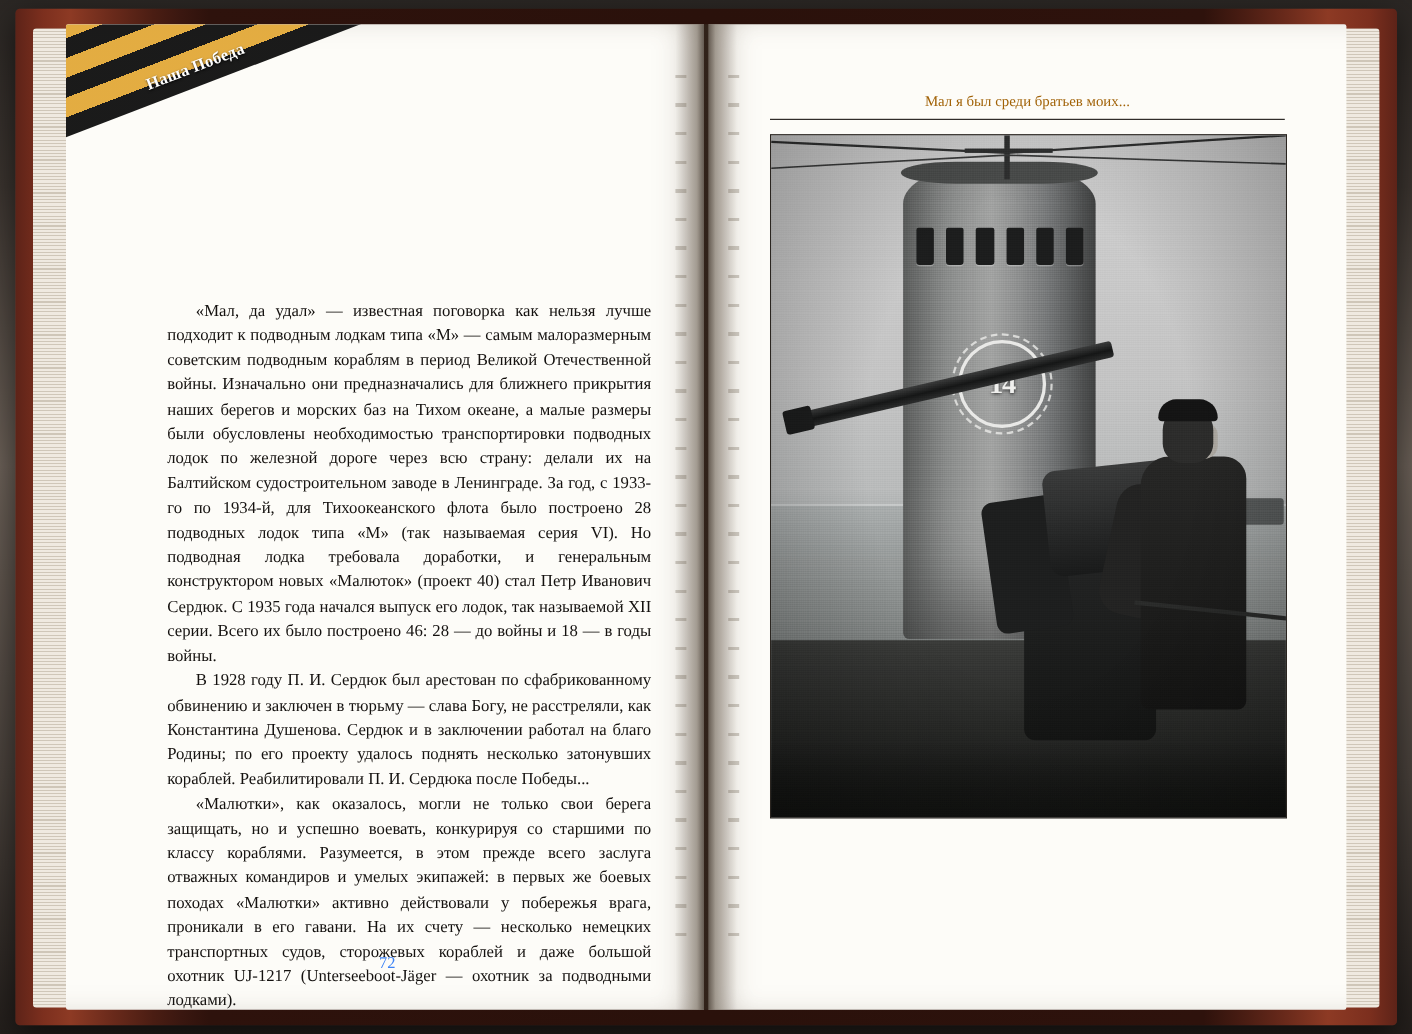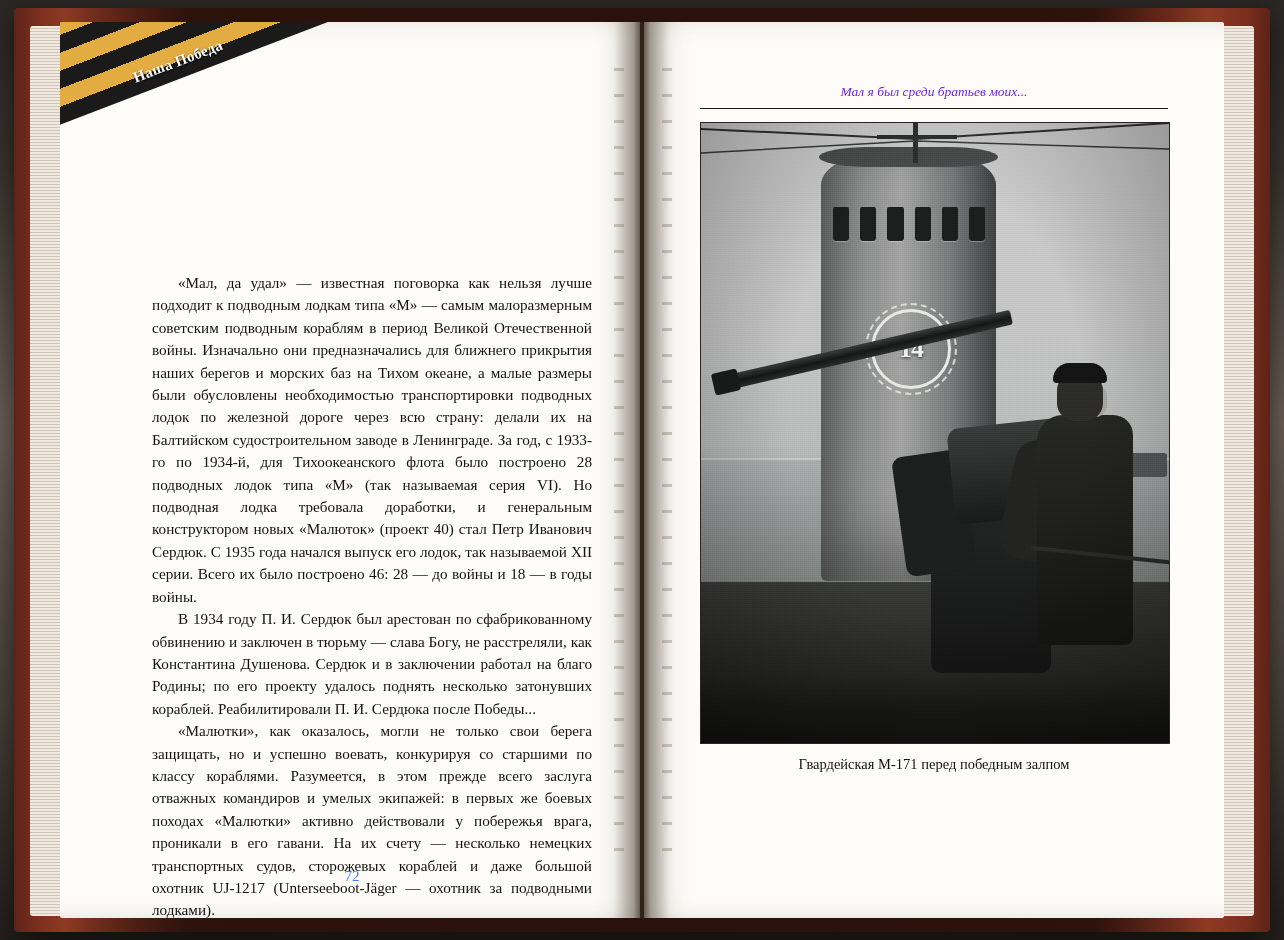--- a/index.html
+++ b/index.html
@@ -176,23 +176,22 @@
     color: #3b82f6;
   }
 
   
   .running-head {
     position: absolute;
     left: 56px;
     top: 62px;
     width: 468px;
     font-family: "Liberation Serif", serif;
-    font-style: italic;
     font-size: 13.5px;
-    color: #6d28d9;
+    color: #a16207;
     text-align: center;
   }
   .head-rule {
     position: absolute;
     left: 56px;
     top: 86px;
     width: 468px;
     height: 1px;
     background: #1a1613;
   }
@@ -437,21 +436,21 @@
 
     <div class="page page-left">
 
       <div class="ribbon">
         <div class="ribbon-shape"></div>
       </div>
       <div class="ribbon-label">Наша Победа</div>
 
       <div class="left-body">
         <p>«Мал, да удал» — известная поговорка как нельзя лучше подходит к подводным лодкам типа «М» — самым малоразмерным советским подводным кораблям в период Великой Отечественной войны. Изначально они предназначались для ближнего прикрытия наших берегов и морских баз на Тихом океане, а малые размеры были обусловлены необходимостью транспортировки подводных лодок по железной дороге через всю страну: делали их на Балтийском судостроительном заводе в Ленинграде. За год, с 1933-го по 1934-й, для Тихоокеанского флота было построено 28 подводных лодок типа «М» (так называемая серия VI). Но подводная лодка требовала доработки, и генеральным конструктором новых «Малюток» (проект 40) стал Петр Иванович Сердюк. С 1935 года начался выпуск его лодок, так называемой XII серии. Всего их было построено 46: 28 — до войны и 18 — в годы войны.</p>
-        <p>В 1934 году П. И. Сердюк был арестован по сфабрикованному обвинению и заключен в тюрьму — слава Богу, не расстреляли, как Константина Душенова. Сердюк и в заключении работал на благо Родины; по его проекту удалось поднять несколько затонувших кораблей. Реабилитировали П. И. Сердюка после Победы...</p>
+        <p>В 1928 году П. И. Сердюк был арестован по сфабрикованному обвинению и заключен в тюрьму — слава Богу, не расстреляли, как Константина Душенова. Сердюк и в заключении работал на благо Родины; по его проекту удалось поднять несколько затонувших кораблей. Реабилитировали П. И. Сердюка после Победы...</p>
         <p>«Малютки», как оказалось, могли не только свои берега защищать, но и успешно воевать, конкурируя со старшими по классу кораблями. Разумеется, в этом прежде всего заслуга отважных командиров и умелых экипажей: в первых же боевых походах «Малютки» активно действовали у побережья врага, проникали в его гавани. На их счету — несколько немецких транспортных судов, сторожевых кораблей и даже большой охотник UJ-1217 (Unterseeboot-Jäger — охотник за подводными лодками).</p>
       </div>
 
       <div class="page-number">72</div>
     </div>
 
     <div class="page page-right">
 
       <div class="running-head">Мал я был среди братьев моих...</div>
       <div class="head-rule"></div>
@@ -494,20 +493,19 @@
         <div class="ph-sailor-body"></div>
         <div class="ph-sailor-face"></div>
         <div class="ph-sailor-head"></div>
         <div class="ph-sailor-cap"></div>
         <div class="ph-rail"></div>
 
         <div class="ph-grain"></div>
         <div class="ph-vignette"></div>
       </div>
 
-      <div class="photo-caption">Гвардейская М-171 перед победным залпом</div>
     </div>
 
     <div class="edge-ticks ticks-left"></div>
     <div class="edge-ticks ticks-right"></div>
     <div class="gutter"></div>
   </div>
 </div>
 
 </body></html>

